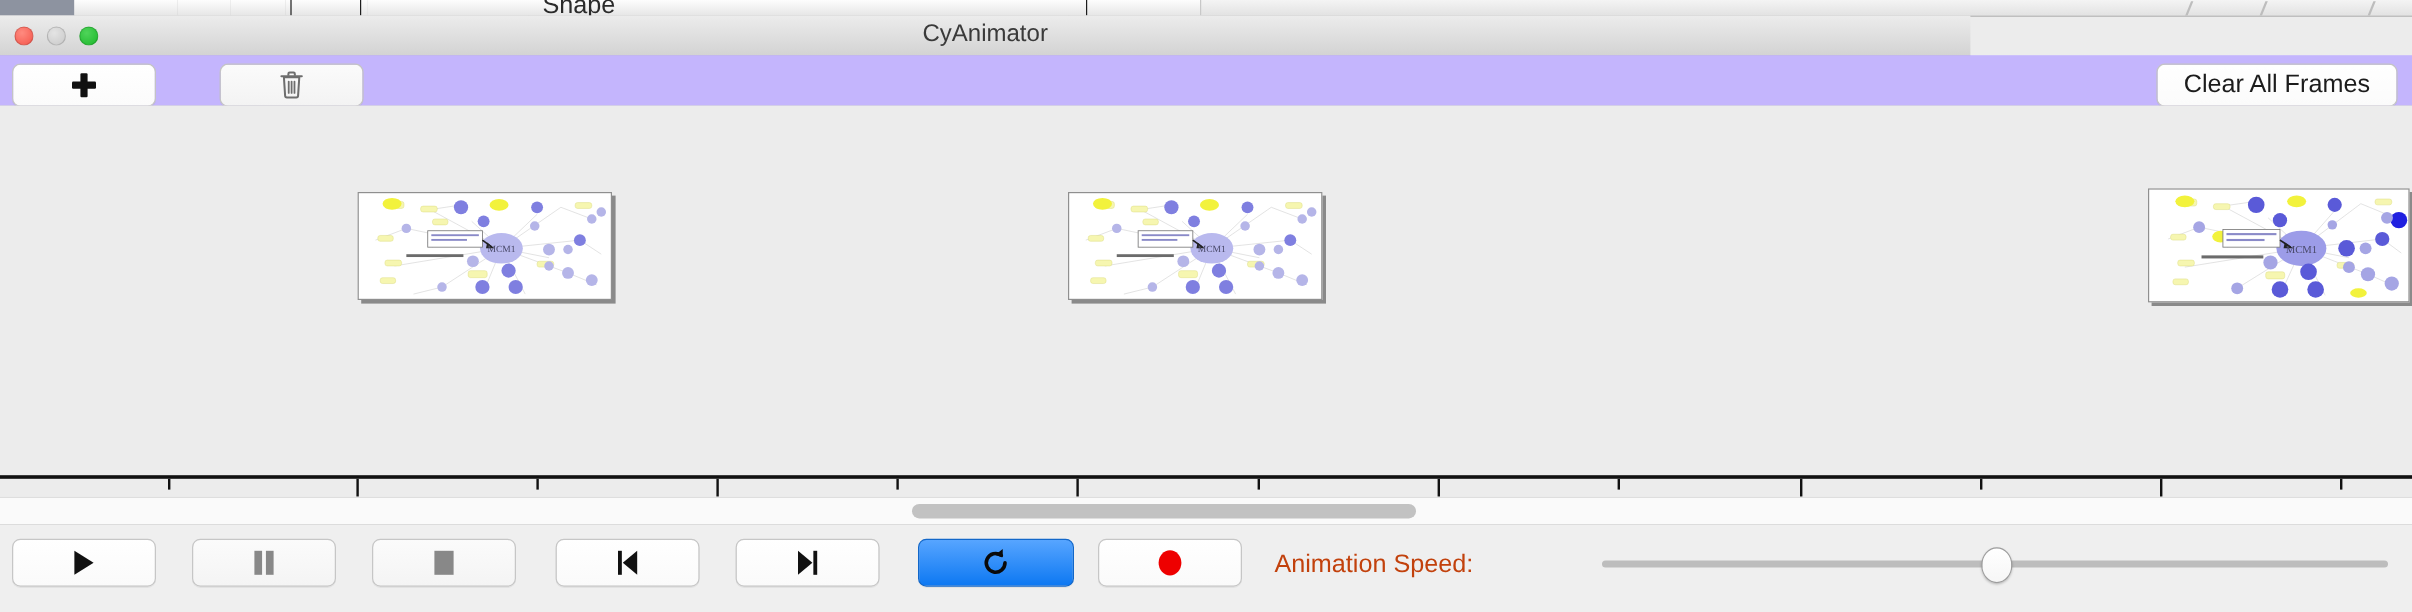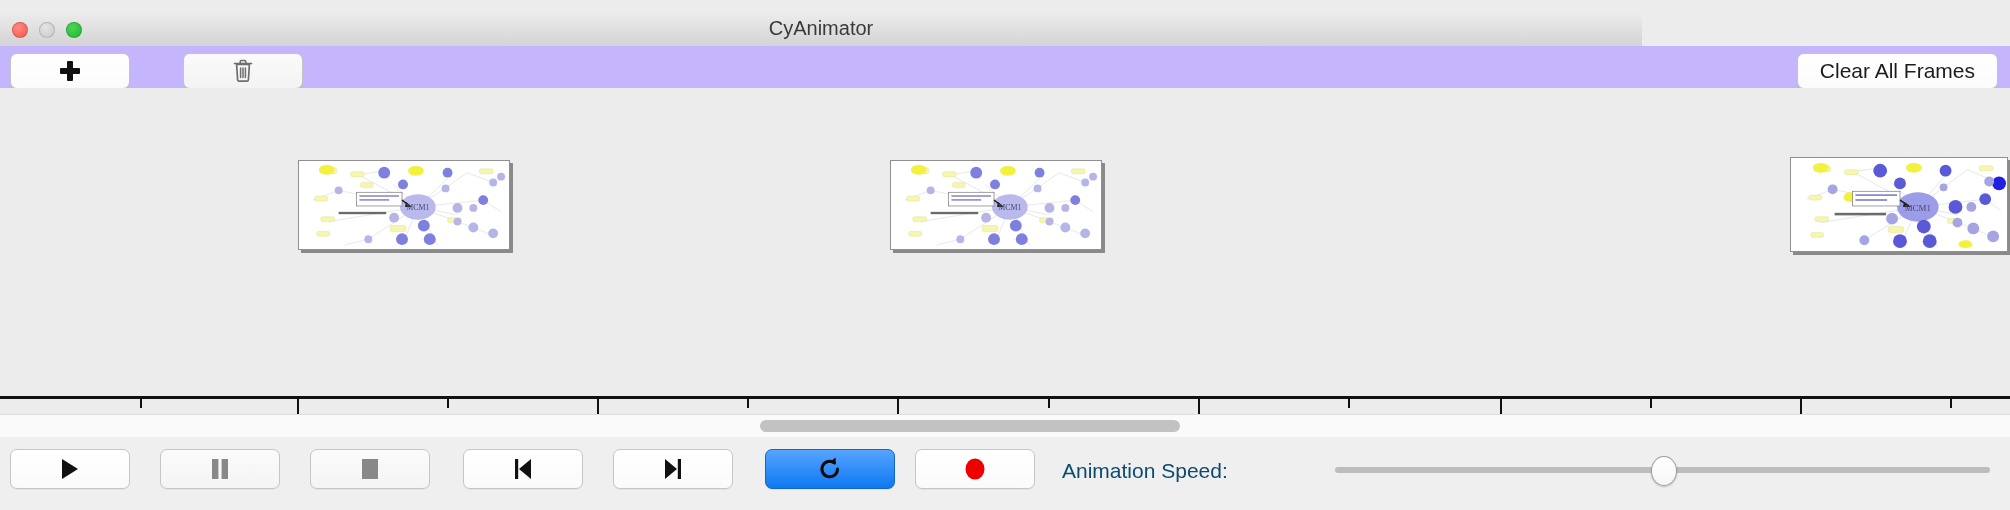--- a/index.html
+++ b/index.html
@@ -185,21 +185,21 @@
     cursor: default;
     box-shadow: 0 1px 0 rgba(0,0,0,.05);
   }
   .cbtn.disabled { background: linear-gradient(#fbfbfb, #f4f4f4); }
   .cbtn.active {
     background: linear-gradient(#57a5ff, #0d78f2);
     border-color: #1267c9;
   }
   .speed-label {
     position: absolute; top: 22px;
-    font-size: 21px; color: #0c4a6e;
+    font-size: 21px; color: #c2410c;
     white-space: nowrap;
   }
   .slider {
     position: absolute; top: 30px;
     height: 6px;
   }
   .slider-track {
     position: absolute; left: 0; top: 0;
     width: 100%; height: 6px;
     border-radius: 3px;
@@ -214,20 +214,37 @@
     border: 1px solid #9d9d9d;
     box-shadow: 0 1px 2px rgba(0,0,0,.22);
     cursor: default;
   }
 </style>
 </head>
 <body>
 
 <div id="app">
 
+  <div class="bg-strip">
+    <div class="dark"></div>
+    <div class="seg" style="left:62px;  width:86px;"></div>
+    <div class="seg" style="left:148px; width:44px;"></div>
+    <div class="seg" style="left:192px; width:46px;"></div>
+    <div class="seg" style="left:238px; width:68px;"></div>
+    <div class="seg" style="left:306px; width:134px;"></div>
+    <div class="seg" style="left:440px; width:450px;"></div>
+    <div class="seg" style="left:890px; width:110px;"></div>
+    <div class="tickmark" style="left:242px;"></div>
+    <div class="tickmark" style="left:300px;"></div>
+    <div class="tickmark" style="left:905px;"></div>
+    <span class="shape-text">Shape</span>
+    <div class="slash" style="left:1823px;"></div>
+    <div class="slash" style="left:1885px;"></div>
+    <div class="slash" style="left:1975px;"></div>
+  </div>
 
   <div class="titlebar">
     <div class="traffic">
       <div class="light red"></div>
       <div class="light yellow"></div>
       <div class="light green"></div>
     </div>
     <div class="window-title">CyAnimator</div>
   </div>
 

